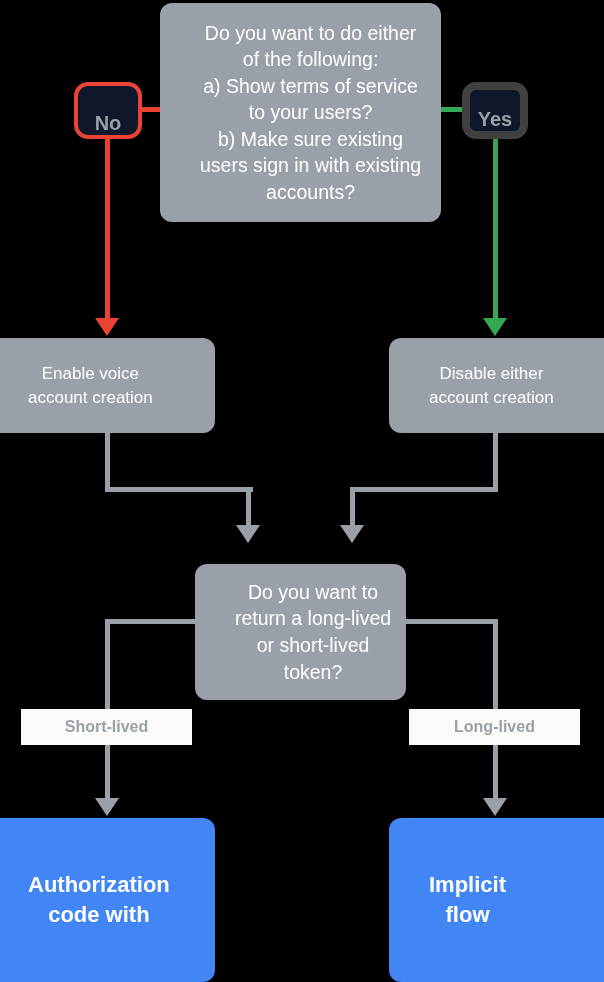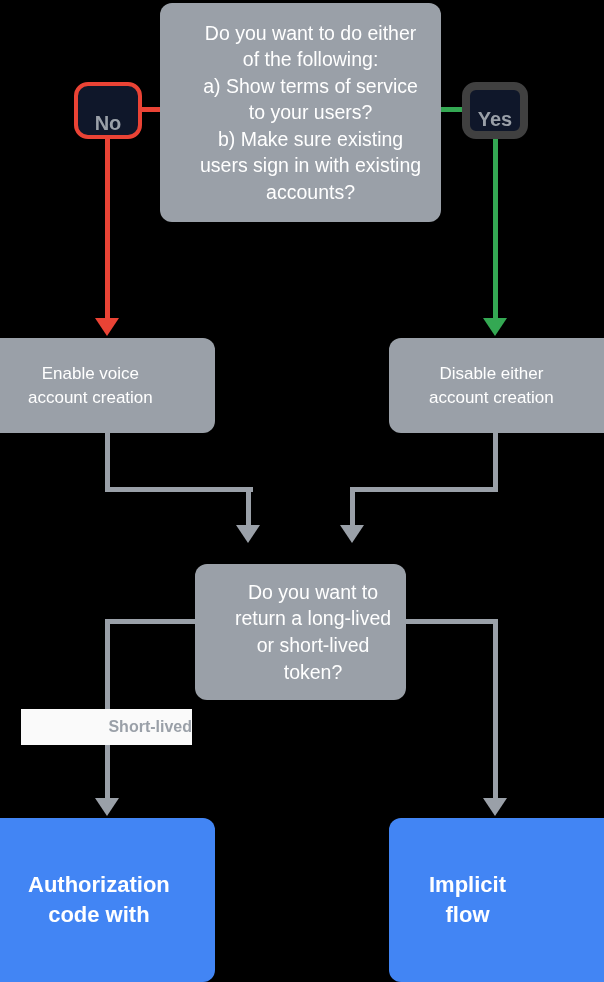--- a/index.html
+++ b/index.html
@@ -100,21 +100,21 @@
     width: 66px; height: 57px;
     border: 8px solid #404040;
   }
 
   
   .edge-label {
     position: absolute;
     box-sizing: border-box;
     display: flex;
     align-items: center;
-    justify-content: flex-end;
+    justify-content: center;
     background: #fafafa;
     color: #9aa0a8;
     font-size: 16px;
     font-weight: bold;
     z-index: 6;
   }
   #label-short {
     left: 21px; top: 709px;
     width: 171px; height: 36px;
   }
@@ -216,14 +216,17 @@
   </div>
 
   <div class="badge" id="badge-yes">
     <span>Yes</span>
   </div>
 
   <div class="edge-label" id="label-short">
     <span>Short-lived</span>
   </div>
 
+  <div class="edge-label" id="label-long">
+    <span>Long-lived</span>
+  </div>
 
 </div>
 
 </body></html>

